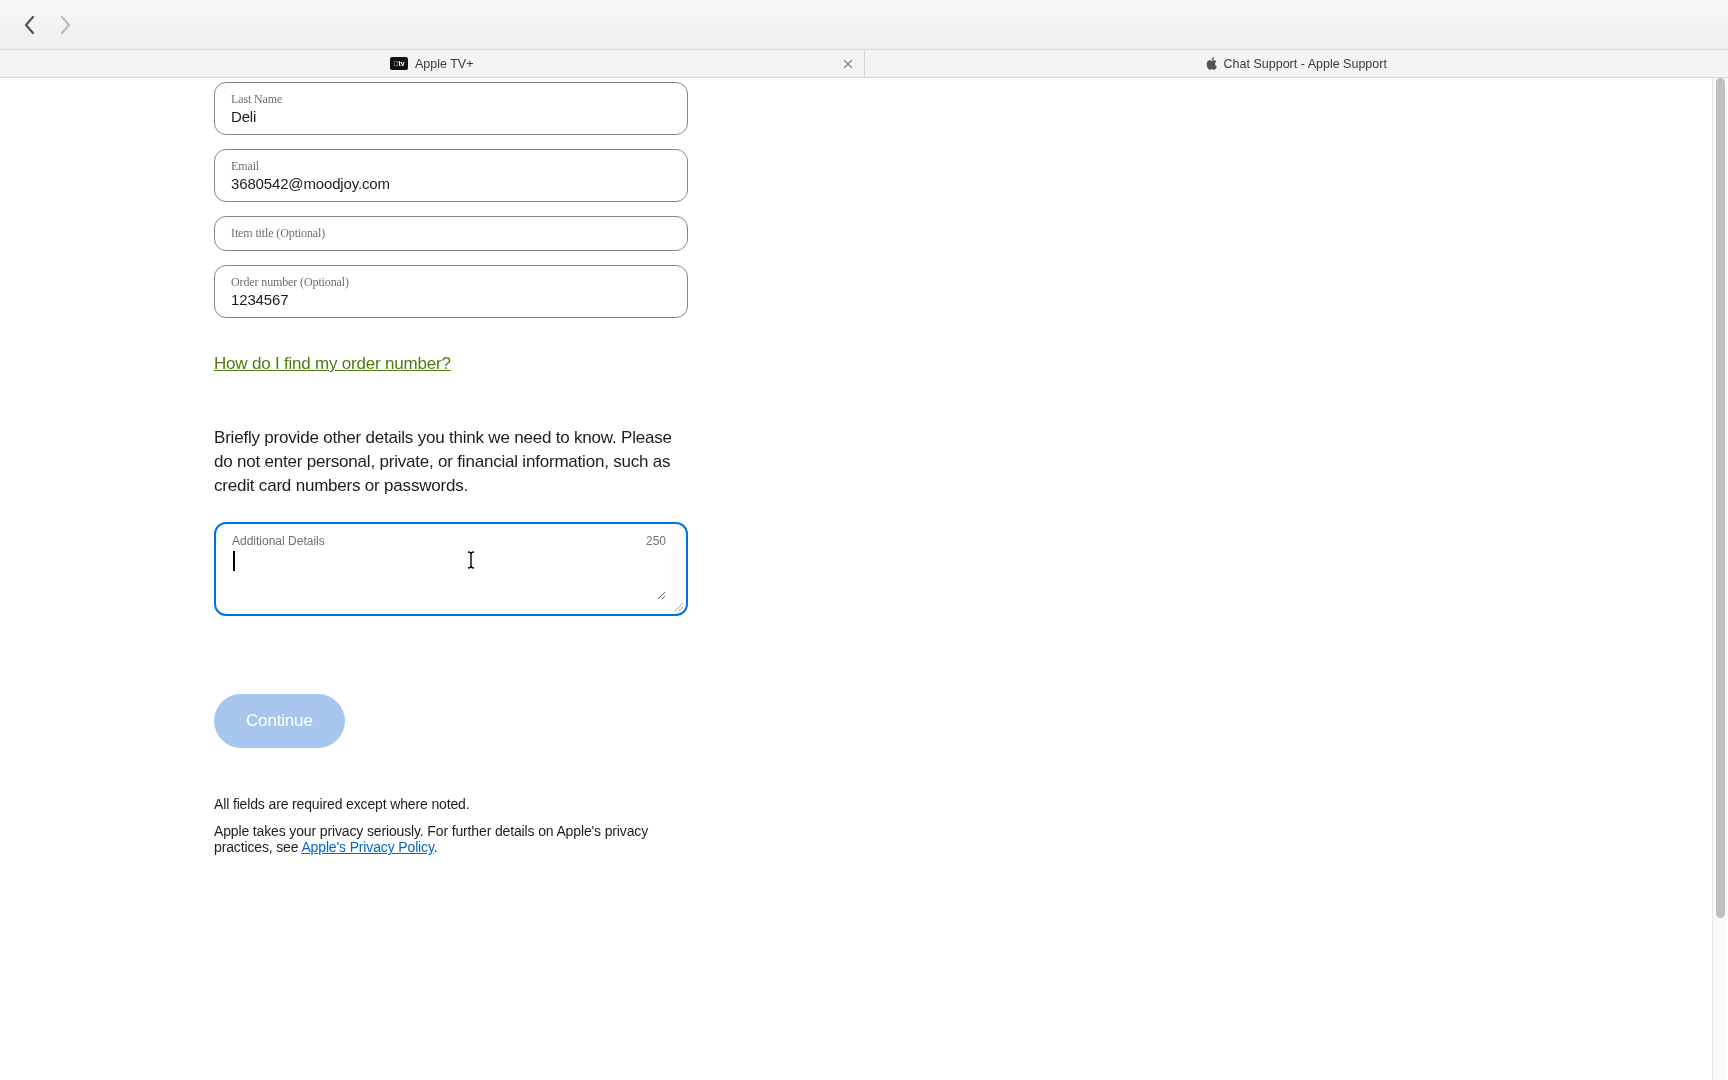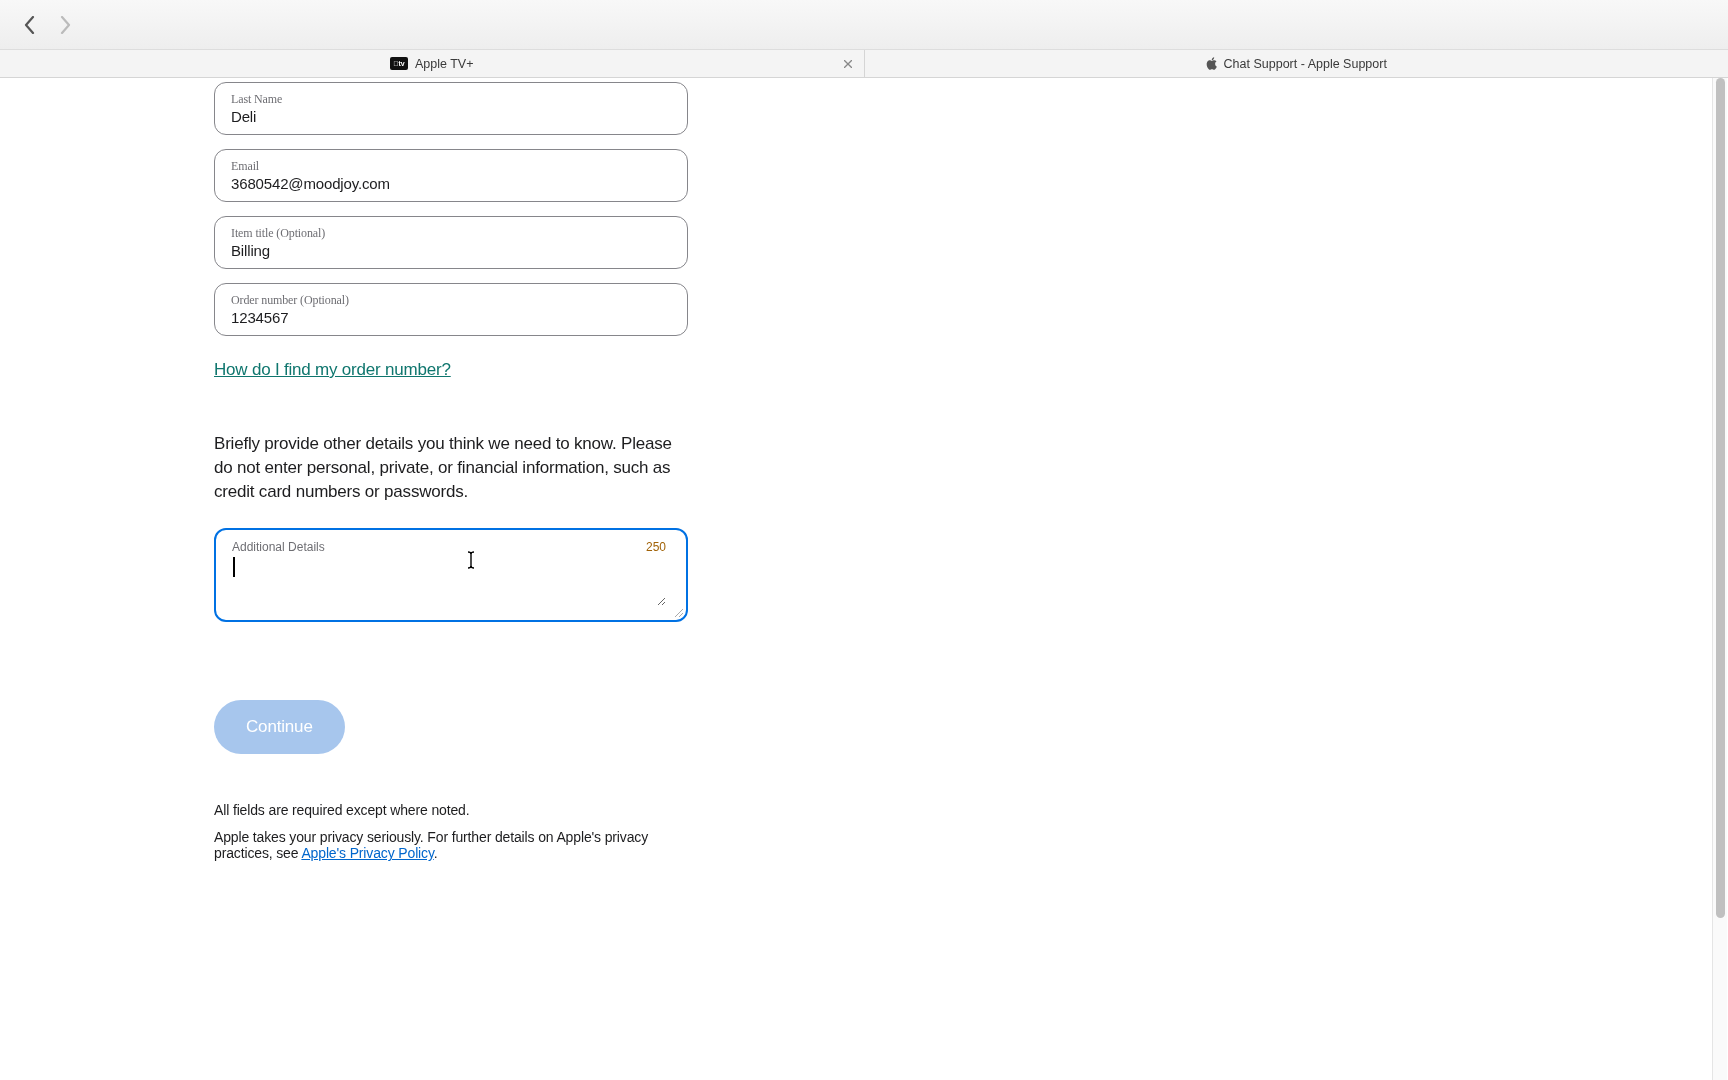--- a/index.html
+++ b/index.html
@@ -93,25 +93,25 @@
     }
     .field-value {
       font-size: 15px;
       color: #1d1d1f;
       letter-spacing: -0.01em;
       border: none; outline: none;
       width: 100%;
       background: transparent;
     }
     .helper-link {
-      color: #0f766e;
+      color: #4d7c0f;
       text-decoration: underline;
       font-size: 17px;
       display: inline-block;
-      margin-top: 24px;
+      margin-top: 36px;
       letter-spacing: -0.012em;
     }
     .instructions {
       font-size: 17px;
       line-height: 1.42;
       color: #1d1d1f;
       margin-top: 52px;
       width: 474px;
       letter-spacing: -0.012em;
     }
@@ -121,21 +121,21 @@
       border-radius: 12px;
       margin-top: 24px;
       position: relative;
       padding: 10px 20px 10px 16px;
       background: #fff;
     }
     .textarea-header {
       display: flex; justify-content: space-between; align-items: baseline;
     }
     .textarea-label { font-size: 12px; color: #6e6e73; }
-    .char-count { font-size: 12px; color: #a16207; }
+    .char-count { font-size: 12px; color: #737373; }
     .textarea-field textarea {
       width: 100%;
       border: none; outline: none;
       font-size: 17px;
       color: #1d1d1f;
       resize: both;
       height: 50px;
       font-family: inherit;
       background: transparent;
       margin-top: 2px;
@@ -246,21 +246,20 @@
       <input class="field-value" value="Deli" style="">
     </div>
 
     <div class="field">
       <span class="field-label">Email</span>
       <input class="field-value" value="3680542@moodjoy.com" style="">
     </div>
 
     <div class="field">
       <span class="field-label">Item title (Optional)</span>
-      <input class="field-value" value="Billing" style="">
     </div>
 
     <div class="field">
       <span class="field-label">Order number (Optional)</span>
       <input class="field-value" value="1234567" style="">
     </div>
 
     <a href="#" class="helper-link">How do I find my order number?</a>
 
     <p class="instructions">Briefly provide other details you think we need to know. Please do not enter personal, private, or financial information, such as credit card numbers or passwords.</p>

